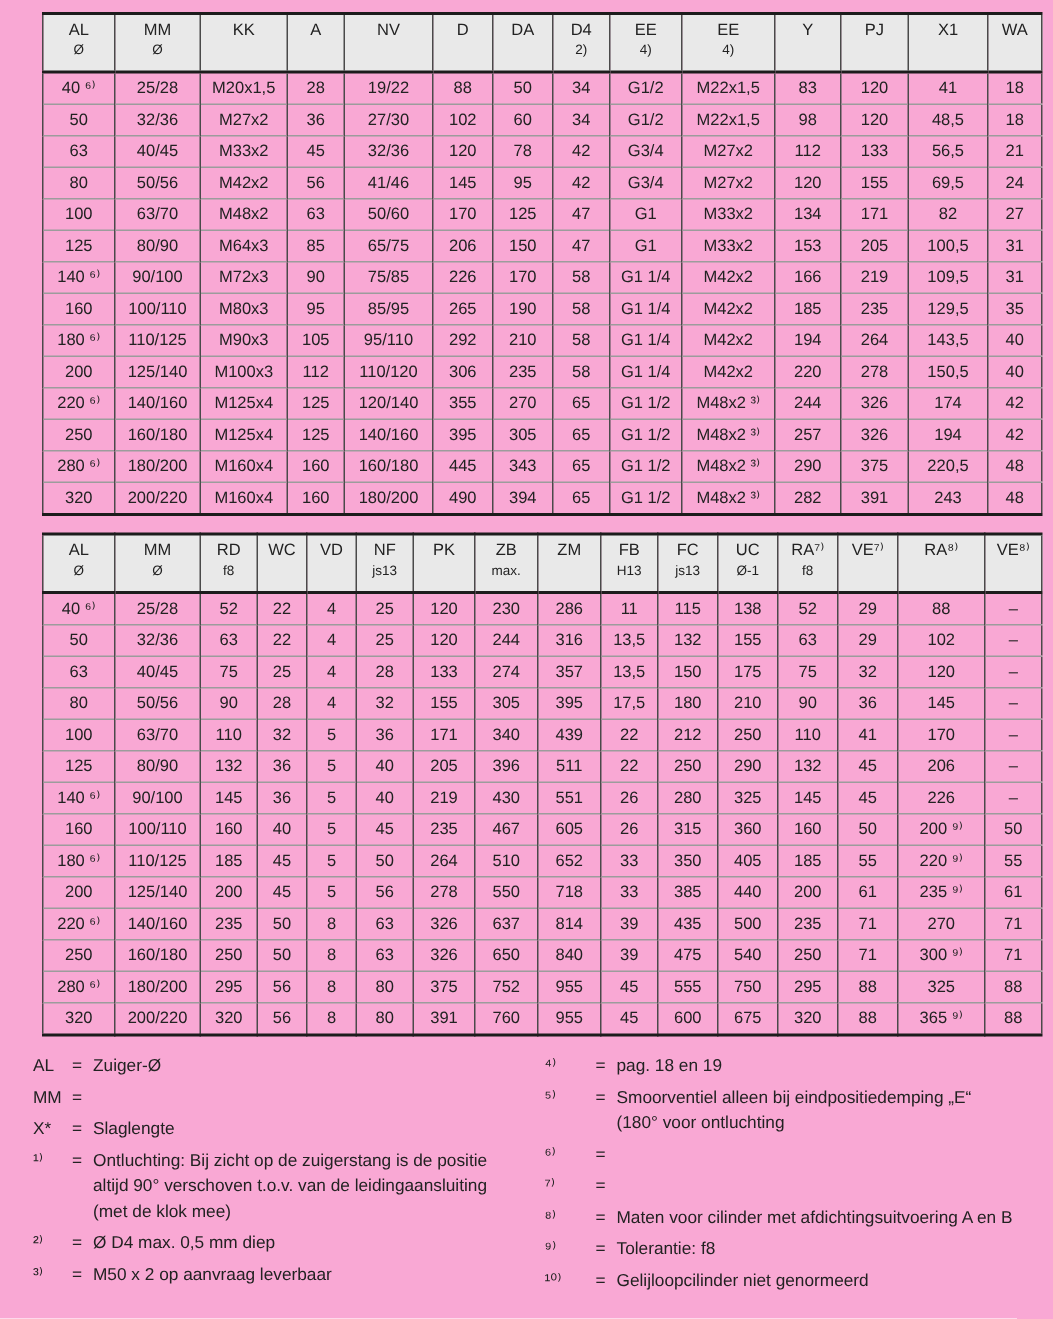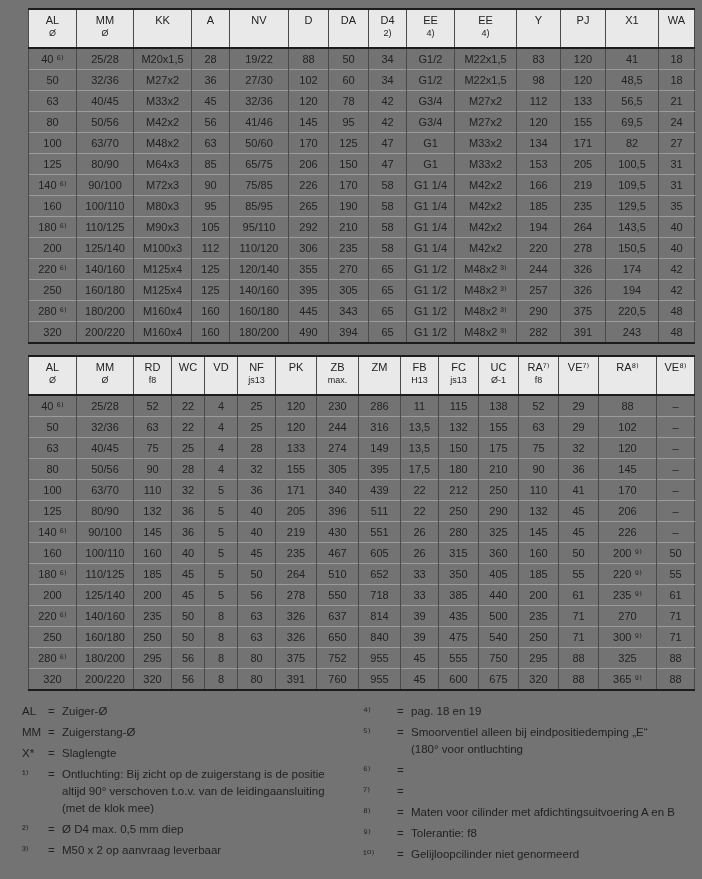--- a/index.html
+++ b/index.html
@@ -1,19 +1,19 @@
 <!DOCTYPE html>
 <html><head>
 <meta charset="utf-8">
 <style>
   html,body{margin:0;padding:0;background:#ffffff;}
   .page{
     position:relative;
     width:702px;height:879px;
-    background:#737373;
+    background:#f9a8d4;
     color:#222;
     font-family:"Liberation Sans","DejaVu Sans",sans-serif;
     overflow:hidden;
     box-sizing:border-box;
   }
   .tablewrap{margin-left:28px;width:666px;}
   .t1wrap{padding-top:8px;}
   .t2wrap{padding-top:11px;}
   table.dim{
     border-collapse:collapse;
@@ -504,21 +504,21 @@
           </tr>
           <tr>
             <td>63</td>
             <td>40/45</td>
             <td>75</td>
             <td>25</td>
             <td>4</td>
             <td>28</td>
             <td>133</td>
             <td>274</td>
-            <td>149</td>
+            <td>357</td>
             <td>13,5</td>
             <td>150</td>
             <td>175</td>
             <td>75</td>
             <td>32</td>
             <td>120</td>
             <td>–</td>
           </tr>
           <tr>
             <td>80</td>
@@ -727,23 +727,20 @@
         <div class="fn-item">
           <span class="fn-marker">AL</span>
           <span class="fn-eq">=</span>
           <span class="fn-lines">
             <span class="fn-line">Zuiger-Ø</span>
           </span>
         </div>
         <div class="fn-item">
           <span class="fn-marker">MM</span>
           <span class="fn-eq">=</span>
-          <span class="fn-lines">
-            <span class="fn-line">Zuigerstang-Ø</span>
-          </span>
         </div>
         <div class="fn-item">
           <span class="fn-marker">X*</span>
           <span class="fn-eq">=</span>
           <span class="fn-lines">
             <span class="fn-line">Slaglengte</span>
           </span>
         </div>
         <div class="fn-item">
           <span class="fn-marker">¹⁾</span>

